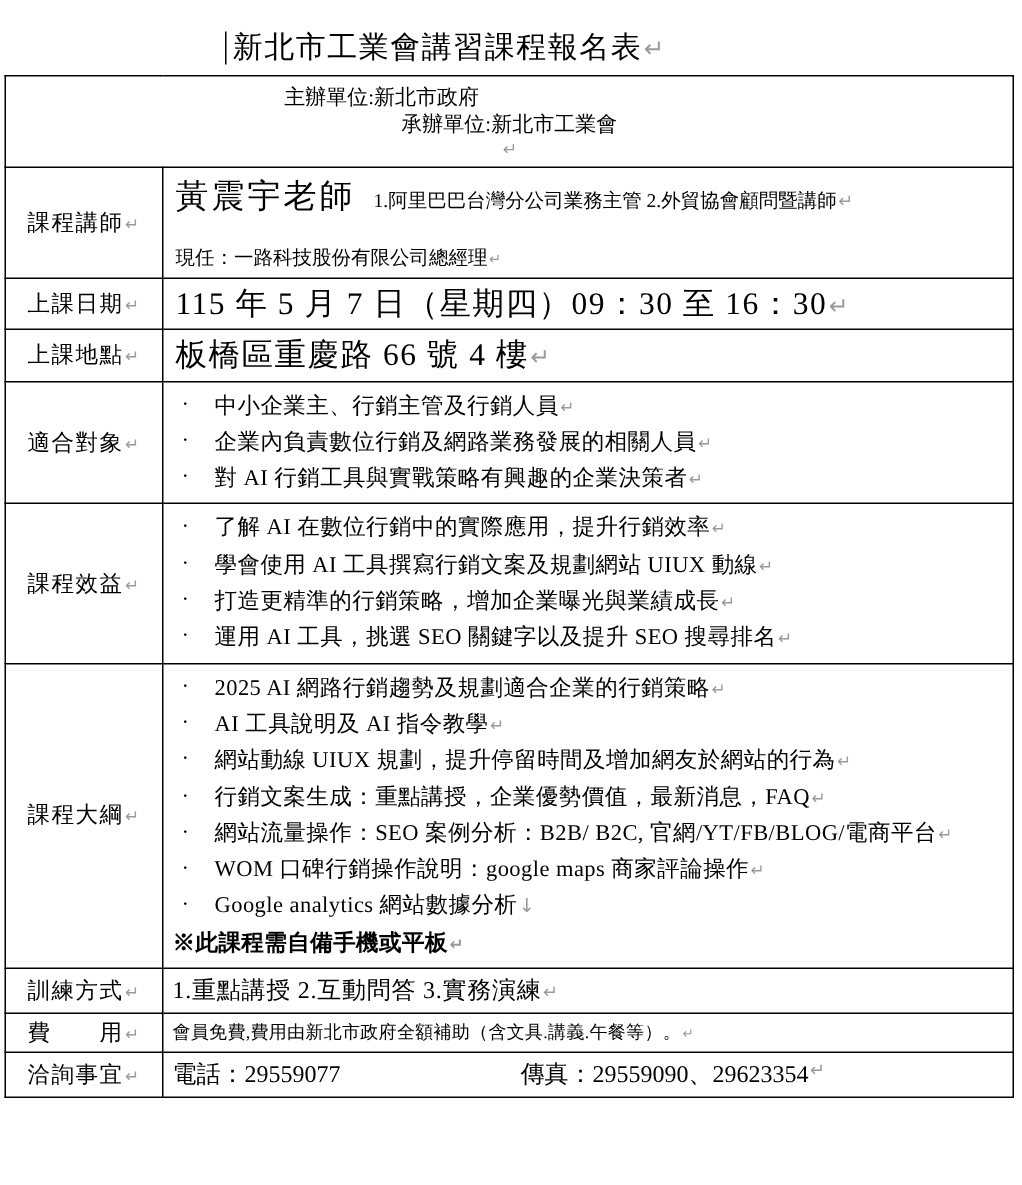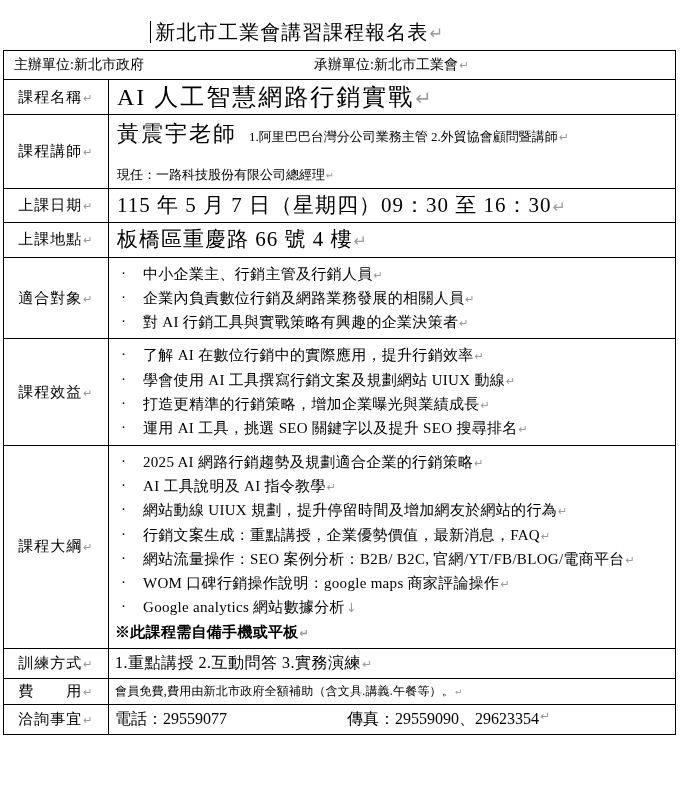--- a/index.html
+++ b/index.html
@@ -62,20 +62,21 @@
   }
 
   
   .org-row td {
     padding: 5px 10px;
     font-size: 14px;
   }
   .org-flex {
     display: flex;
     align-items: center;
+    flex-direction: column;
   }
   .org-host { width: 300px; }
 
   
   .value-big {
     font-size: 24px;
     letter-spacing: 2px;
     line-height: 1.25;
     padding: 2px 8px;
   }
@@ -205,26 +206,20 @@
       <tr class="org-row">
         <td colspan="2">
           <div class="org-flex">
             <span class="org-host">主辦單位:新北市政府</span>
             <span>承辦單位:新北市工業會</span>
               <span class="pilcrow">↵</span>
           </div>
         </td>
       </tr>
 
-      <tr>
-        <td class="label-cell"><span>課程名稱</span><span class="pilcrow small">↵</span></td>
-        <td>
-          <div class="value-big"><span>AI 人工智慧網路行銷實戰</span><span class="pilcrow">↵</span></div>
-        </td>
-      </tr>
 
       <tr>
         <td class="label-cell"><span>課程講師</span><span class="pilcrow small">↵</span></td>
         <td>
           <div class="lecturer-wrap">
             <div class="lecturer-line1">
               <span class="lecturer-name">黃震宇老師</span>
               <span class="lecturer-titles">1.阿里巴巴台灣分公司業務主管 2.外貿協會顧問暨講師</span>
                 <span class="pilcrow small">↵</span>
             </div>

